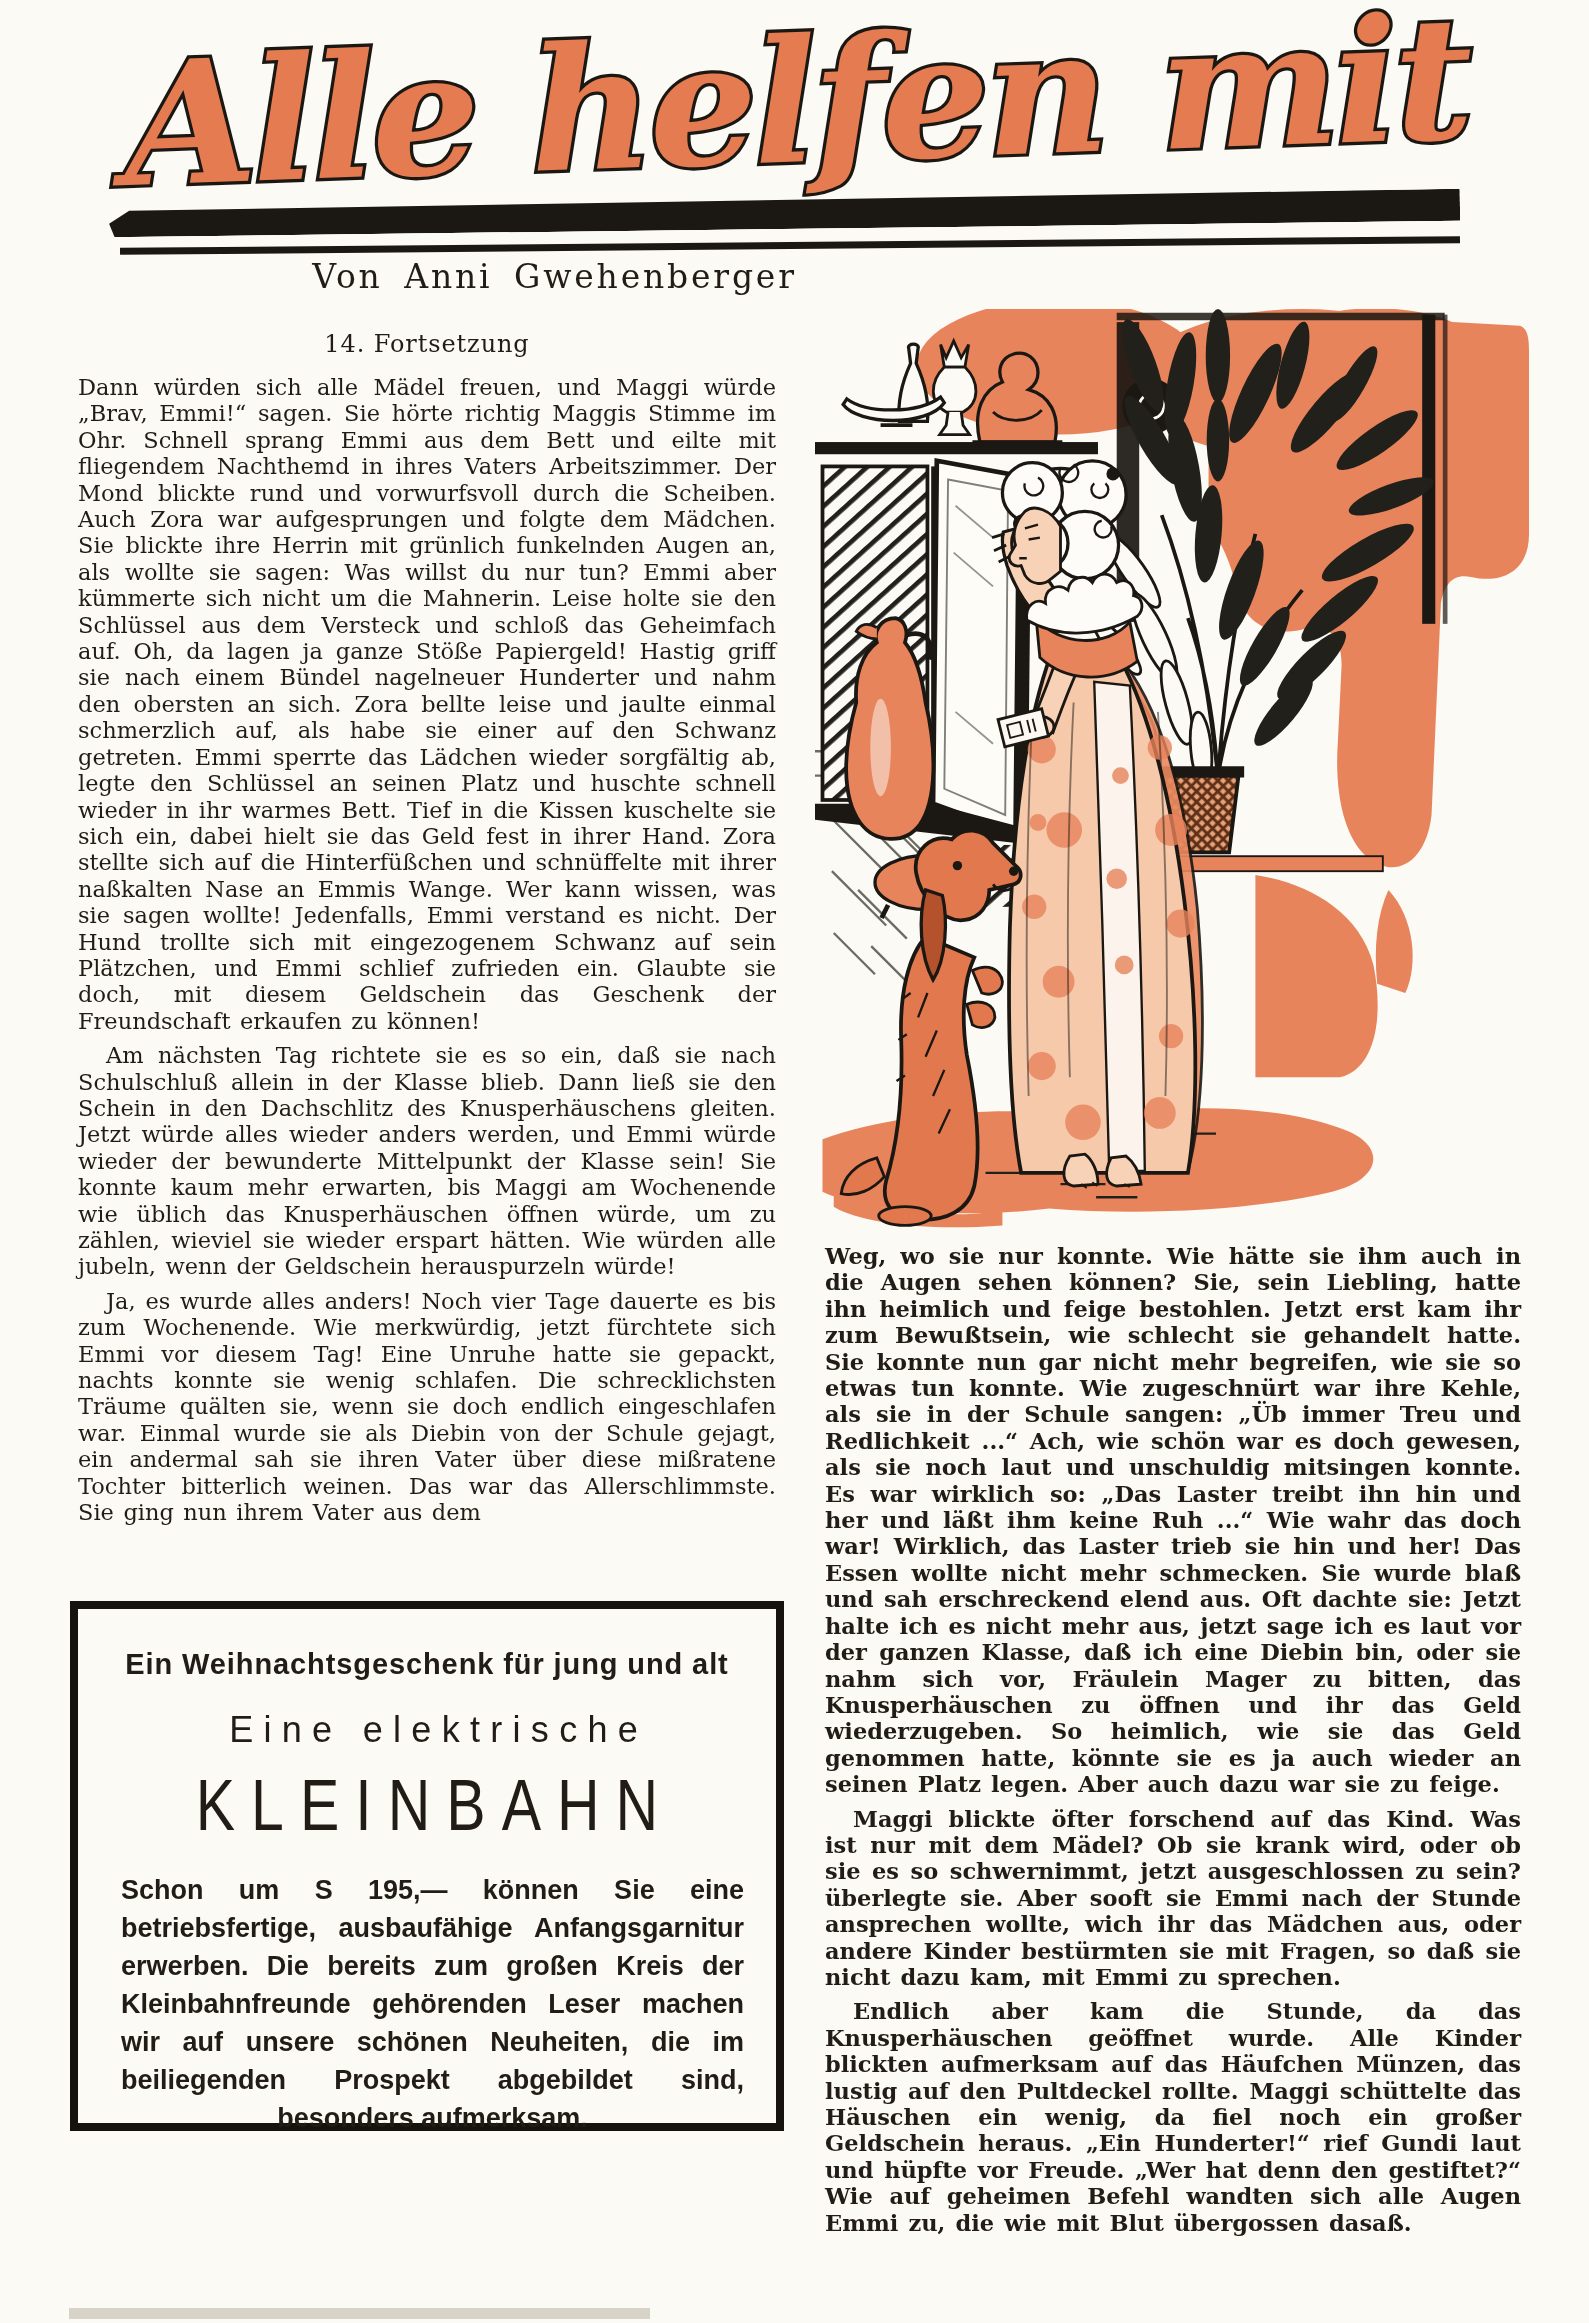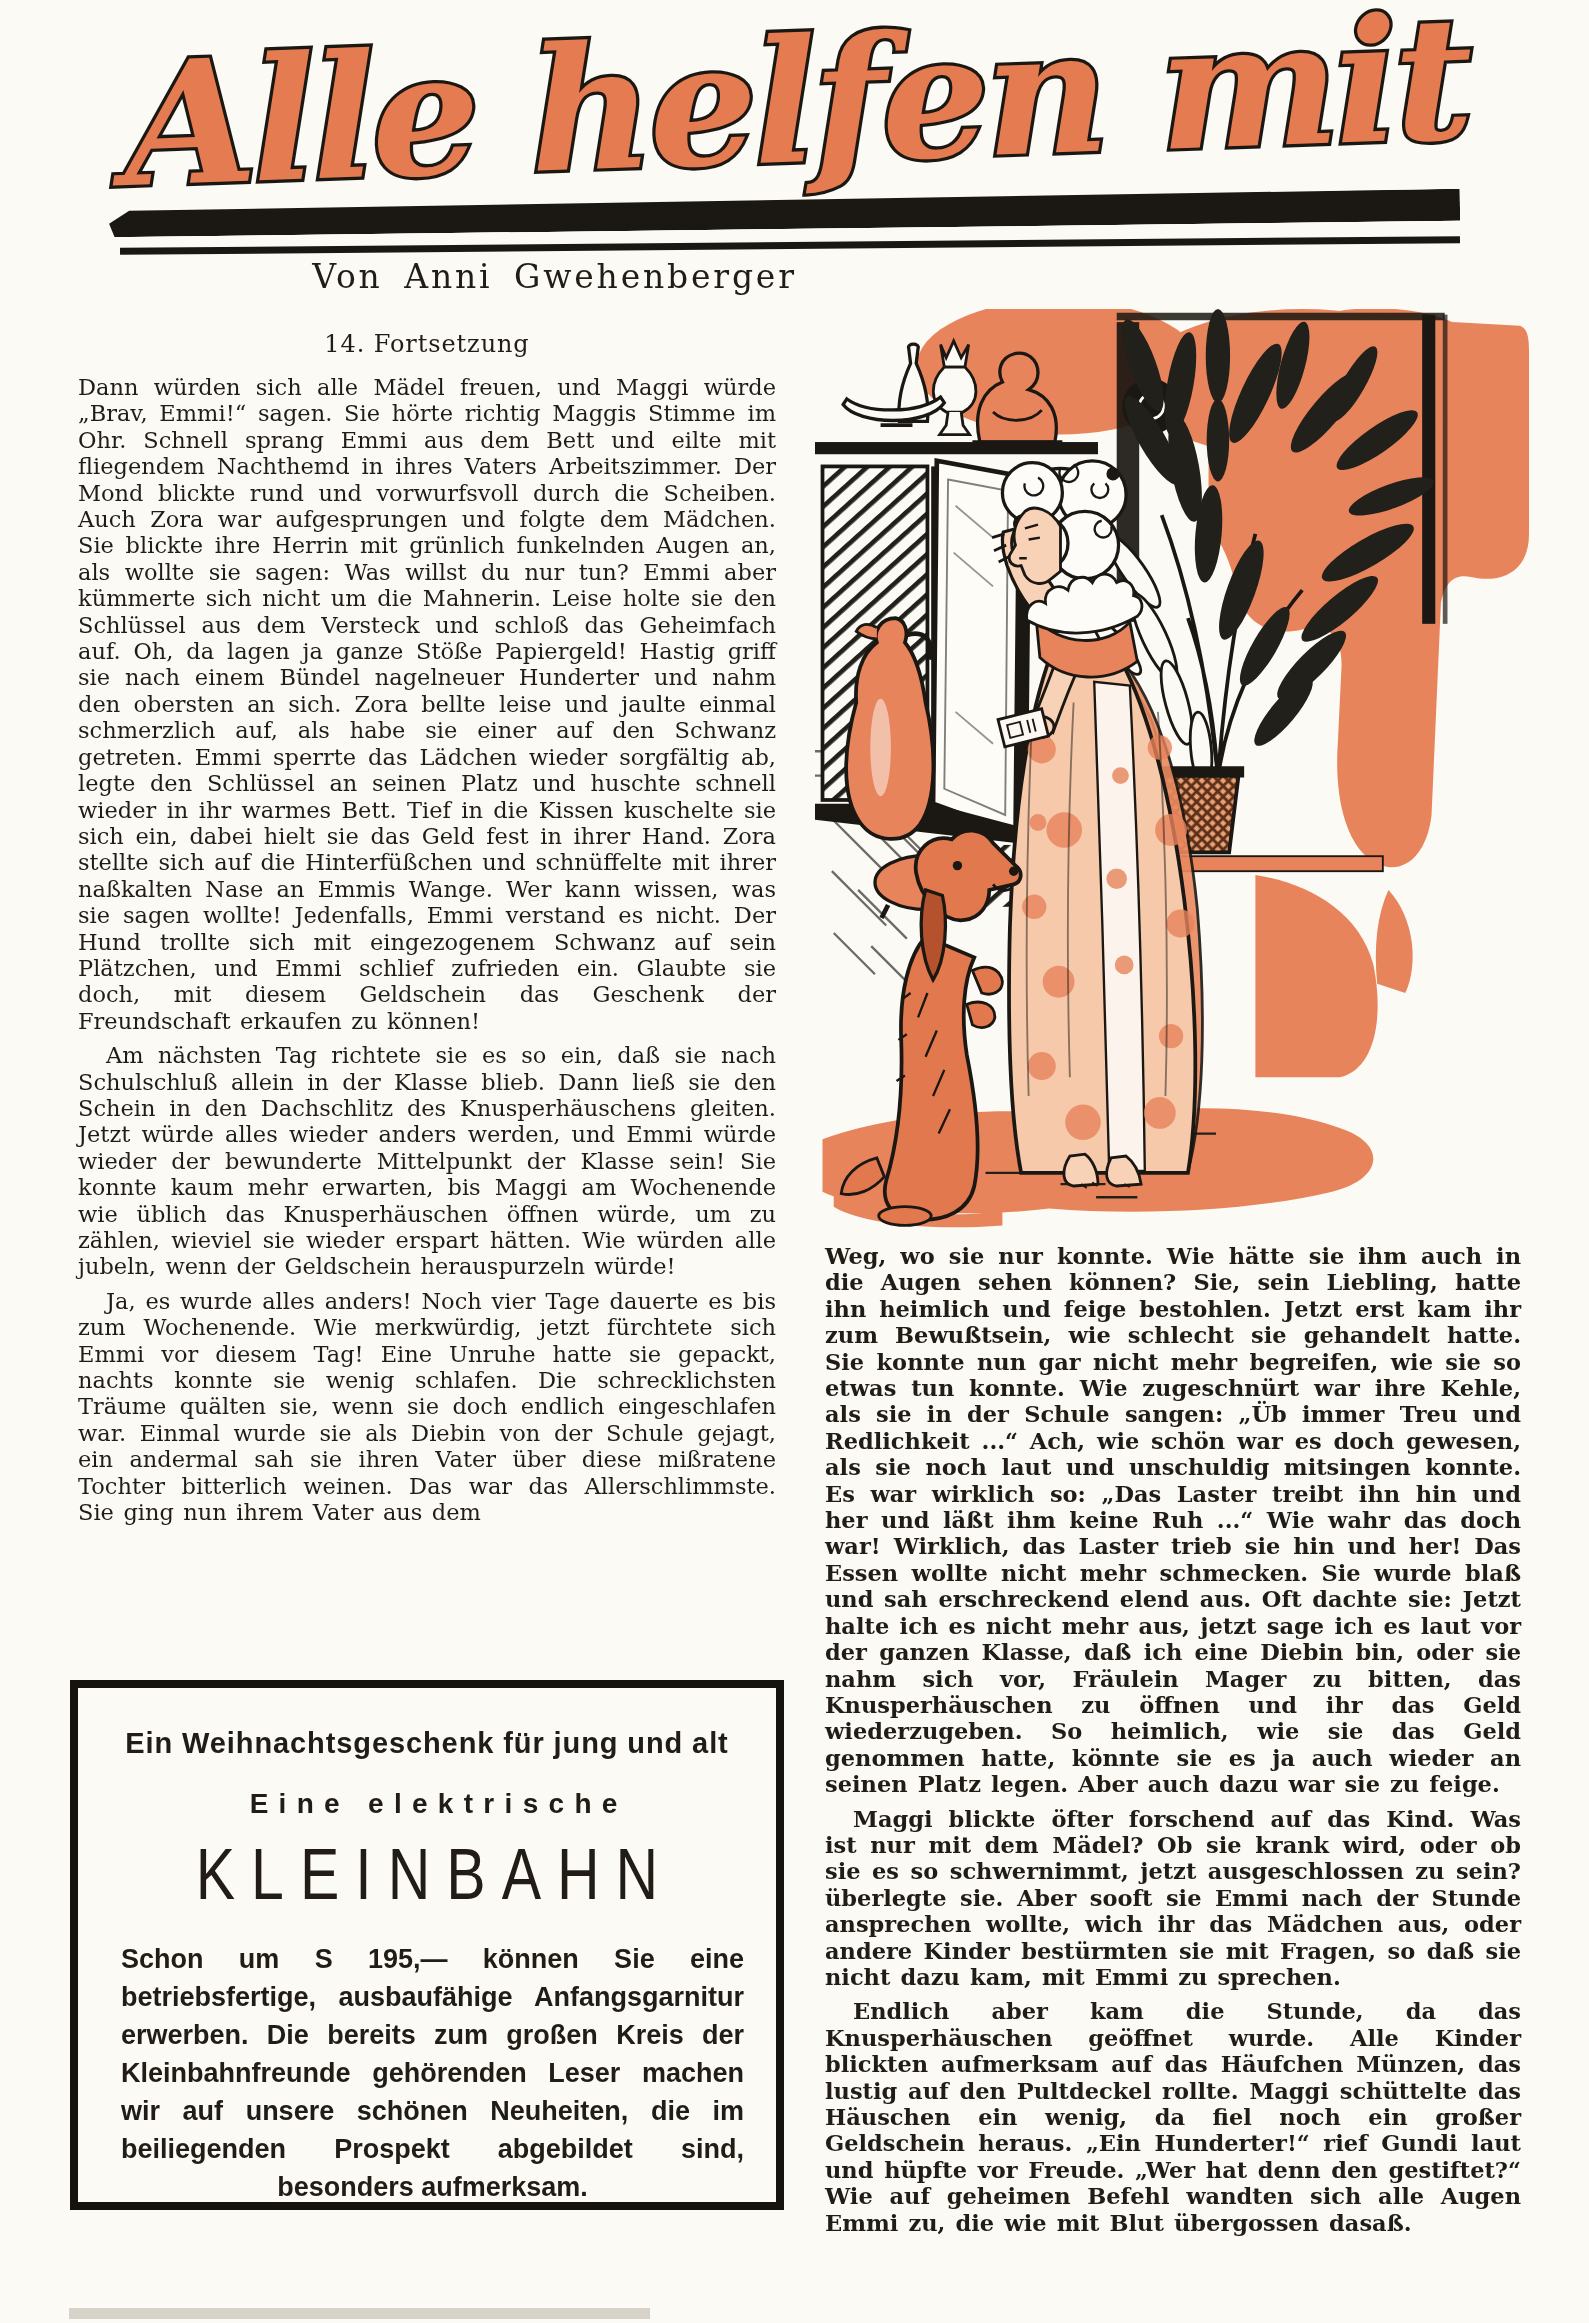--- a/index.html
+++ b/index.html
@@ -31,26 +31,26 @@
   .chapter { text-align:center; font-size:24px; font-weight:normal; margin:0 0 16px 0; letter-spacing:0.9px; }
   .body-par {
     font-size:22.5px; line-height:26.4px; text-align:justify;
     margin:8px; word-spacing:2.3px;
   }
   .body-par + .body-par { margin-top:2.8px; }
   .indent { text-indent:28px; }
 
   
   .ad-box {
-    position:absolute; left:70px; top:1680px; width:714px; height:530px;
+    position:absolute; left:70px; top:1601px; width:714px; height:530px;
     border:8.4px solid #16120d; box-sizing:border-box; background:#fbfaf4;
     text-align:center; font-family:"Liberation Sans",sans-serif;
   }
   .ad-headline { margin:39px 0 0 0; font-size:29px; font-weight:bold; letter-spacing:0.9px; }
-  .ad-subline  { margin:28px 0 0 13px; font-size:28px; font-weight:bold; letter-spacing:10.3px; text-indent:10.3px; }
+  .ad-subline  { margin:28px 0 0 13px; font-size:36px; font-weight:normal; letter-spacing:10.3px; text-indent:10.3px; }
   .ad-product  { margin:13px 0 0 0; font-size:59px; font-weight:normal; letter-spacing:16px; text-indent:16px;
                  transform:scaleY(1.22); transform-origin:center top; }
   .ad-body {
     margin:39px 32px 0 43px; font-size:27px; line-height:38px; font-weight:bold;
     text-align:justify; text-align-last:center;
   }
 
   
   .illustration { position:absolute; left:815px; top:309px; width:714px; height:922px; margin:0; }
 

